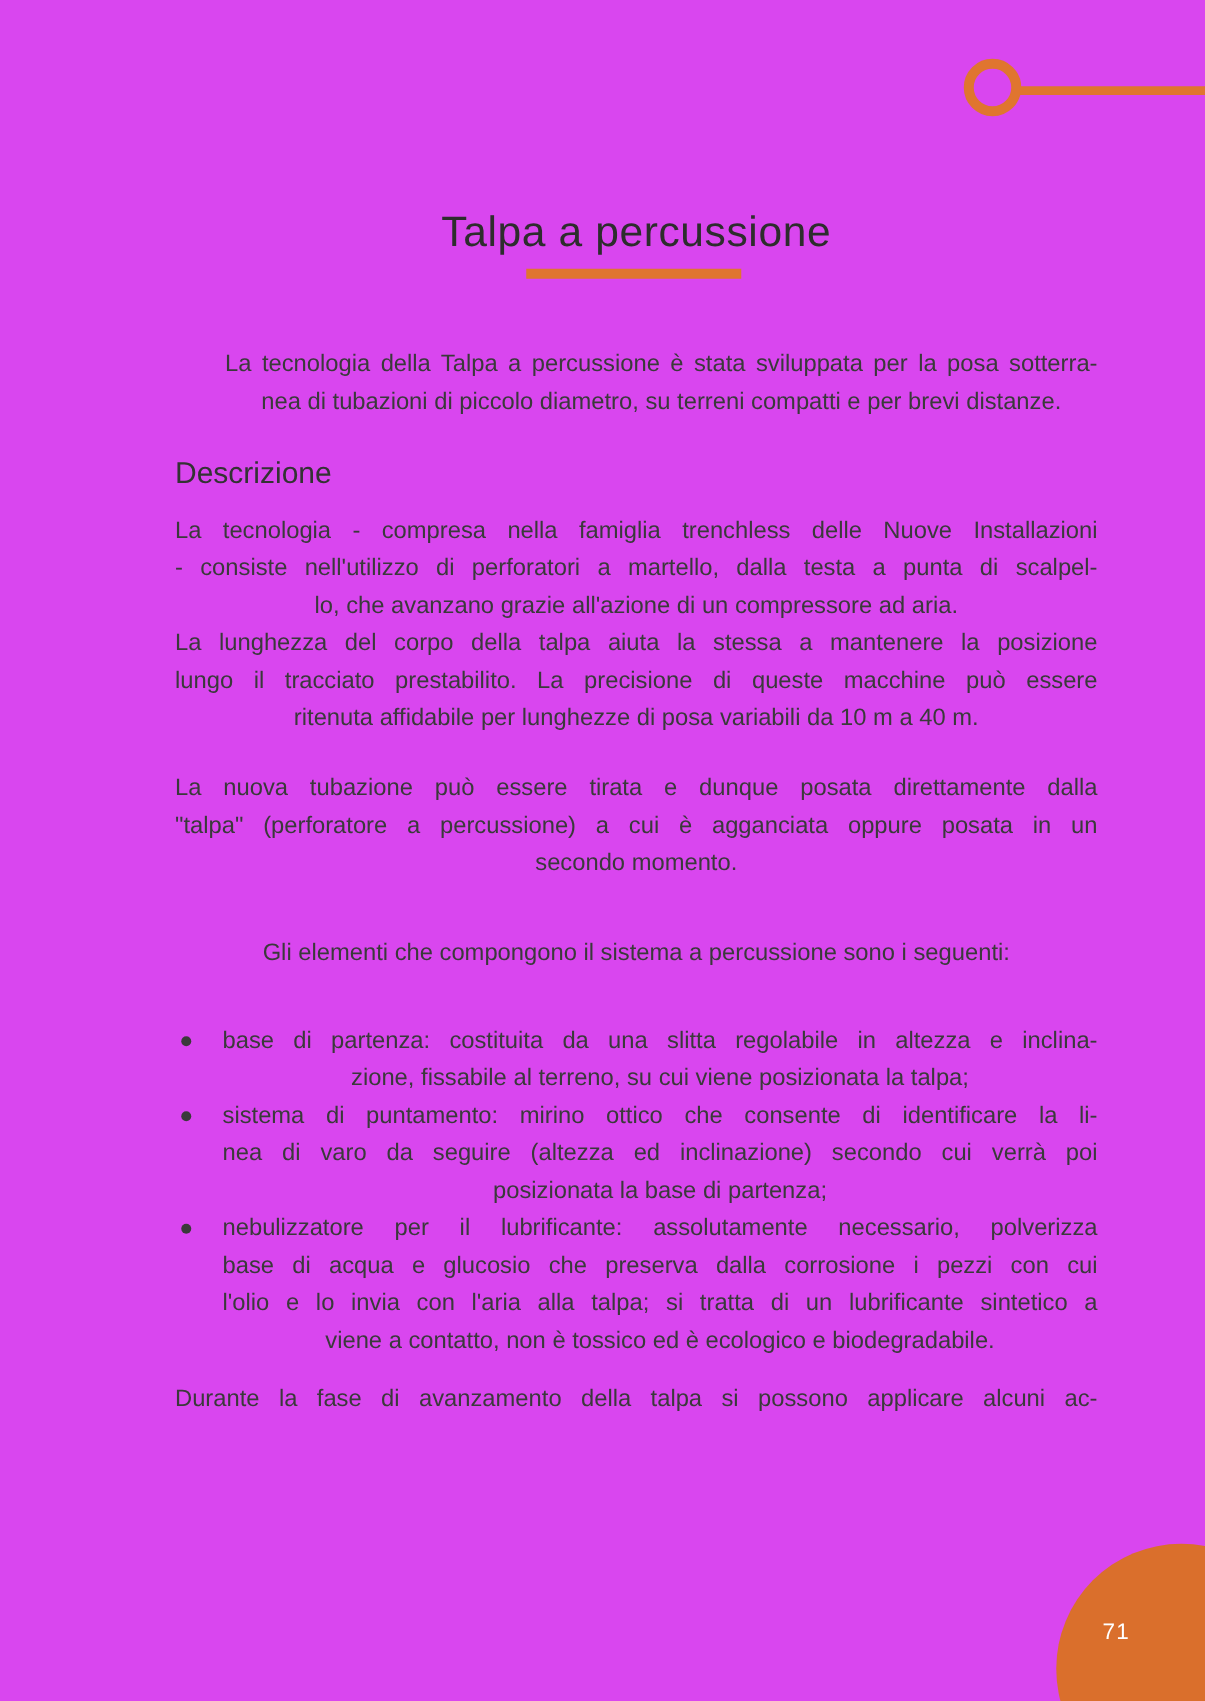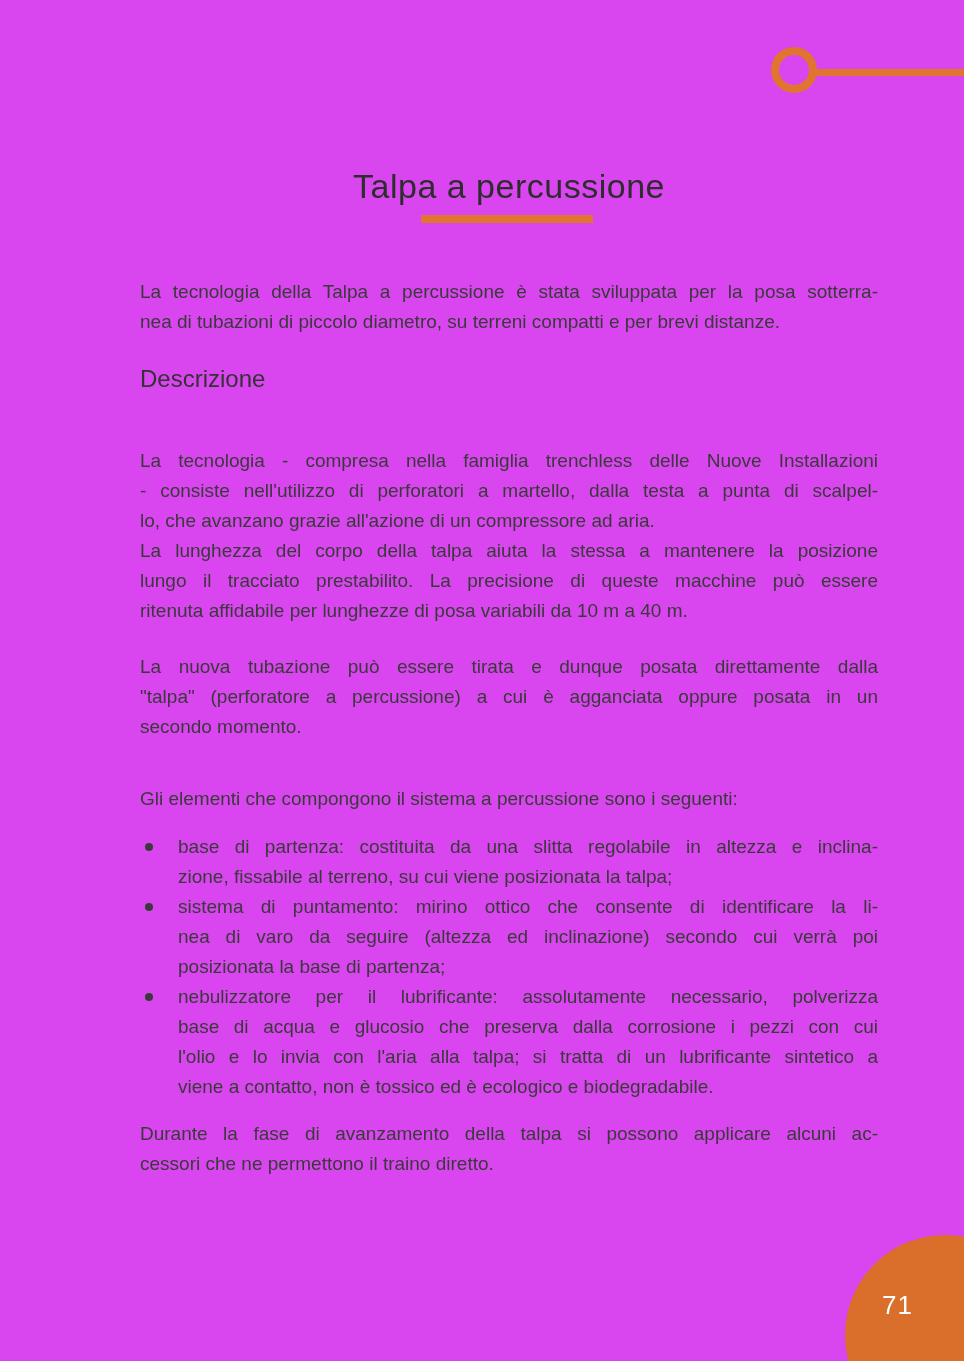--- a/index.html
+++ b/index.html
@@ -62,31 +62,31 @@
   h2.section {
     margin: 27px 0 0 0;
     text-align: left;
     font-size: 24px;
     line-height: 30px;
     font-weight: 500;
     color: #333333;
   }
 
   .para { margin: 0; }
-  .m-intro   { margin-top: 277px; }
-  .m-para1   { margin-top: 52px; }
+  .m-intro   { margin-top: 277px; margin-left: 40px; }
+  .m-para1   { margin-top: 16px; }
   .m-para2   { }
   .m-para3   { margin-top: 26px; }
   .m-lead    { margin-top: 42px; }
-  .m-bullets { margin-top: 18px; }
+  .m-bullets { margin-top: 40px; }
   .m-closing { margin-top: 17px; }
 
   .line { height: 30px; }
   .line.jl { text-align: justify; text-align-last: justify; }
-  .line.ll { white-space: nowrap; text-align: left; }
+  .line.ll { white-space: nowrap; text-align: center; }
 
   .bullet-item { display: flex; }
   .bullet-marker { flex: 0 0 38px; width: 38px; position: relative; }
   .bullet-marker::before {
     content: '';
     position: absolute;
     left: 5px; top: 11px;
     width: 8px; height: 8px;
     border-radius: 50%;
     background: #3A3A3A;
@@ -97,21 +97,21 @@
   .page-circle {
     position: absolute;
     left: 845px; top: 1235px;
     width: 200px; height: 200px;
     border-radius: 50%;
     background: #DA6F2C;
   }
   .pagenum {
     position: absolute;
     left: 882px; top: 1290px;
-    font-size: 26px;
+    font-size: 18px;
     line-height: 30px;
     font-weight: 300;
     letter-spacing: 1px;
     color: #FFFFFF;
   }
 </style>
 </head>
 <body>
 
 <div class="page">
@@ -173,21 +173,20 @@
             <div class="line jl">nebulizzatore per il lubrificante: assolutamente necessario, polverizza</div>
             <div class="line jl">base di acqua e glucosio che preserva dalla corrosione i pezzi con cui</div>
             <div class="line jl">l'olio e lo invia con l'aria alla talpa; si tratta di un lubrificante sintetico a</div>
             <div class="line ll">viene a contatto, non è tossico ed è ecologico e biodegradabile.</div>
           </div>
         </div>
       </div>
 
     <div class="para m-closing">
         <div class="line jl">Durante la fase di avanzamento della talpa si possono applicare alcuni ac-</div>
-        <div class="line ll">cessori che ne permettono il traino diretto.</div>
       </div>
 
   </div>
 
   <div class="title-underline"></div>
 
   <div class="page-circle"></div>
   <div class="pagenum">71</div>
 
 </div>

